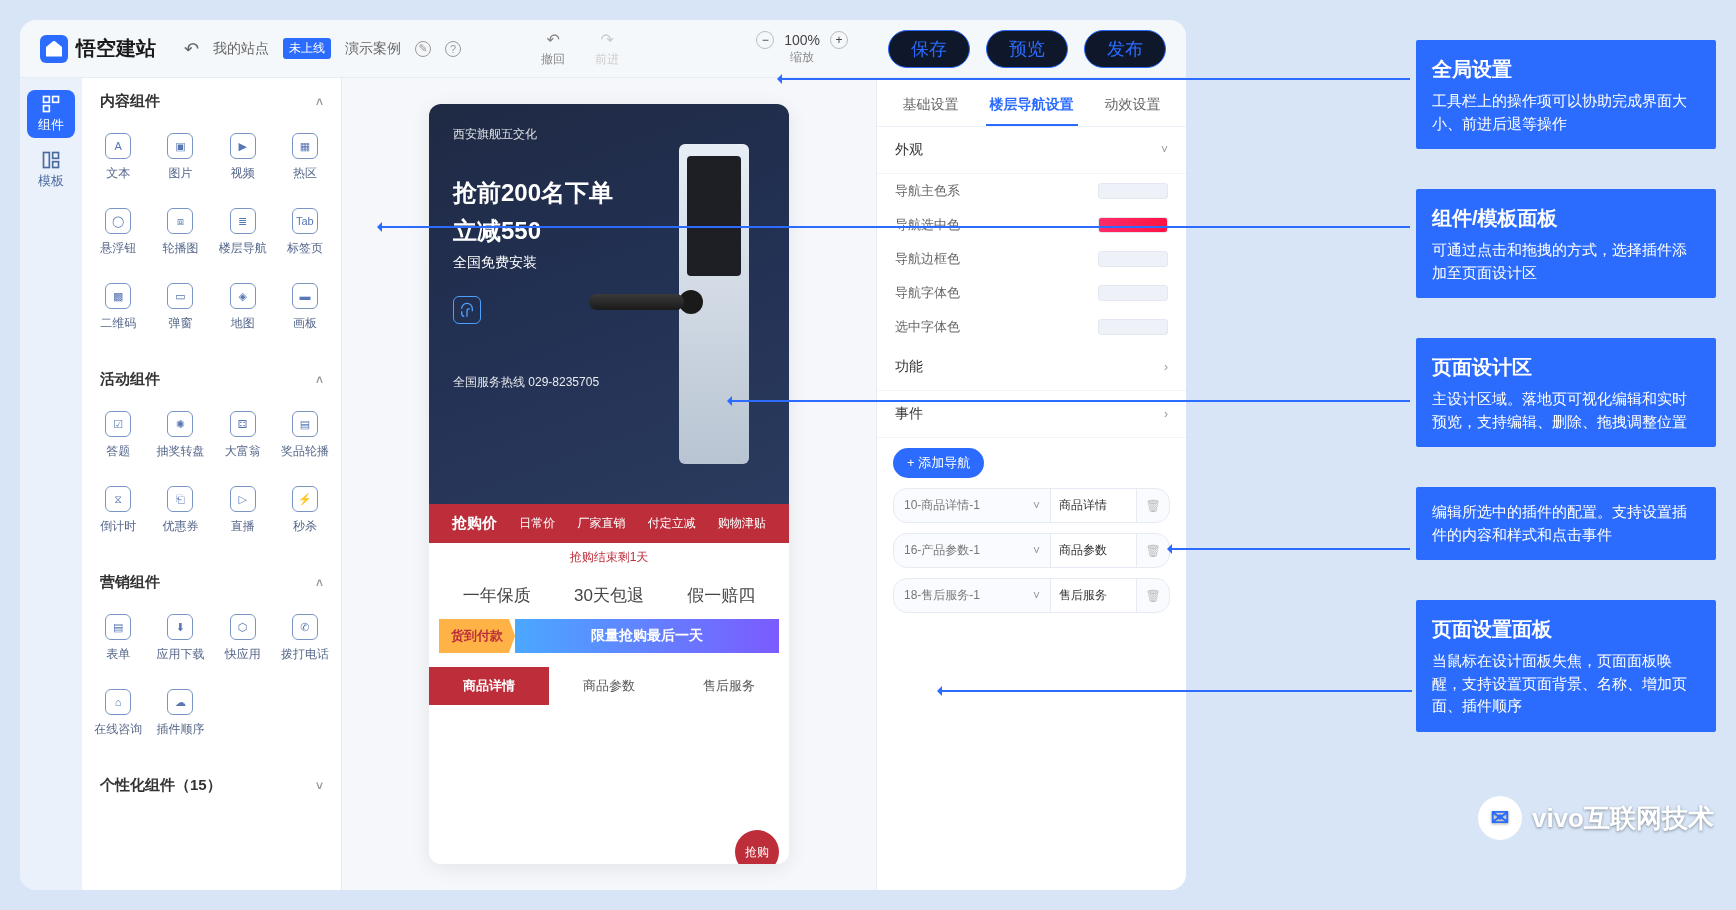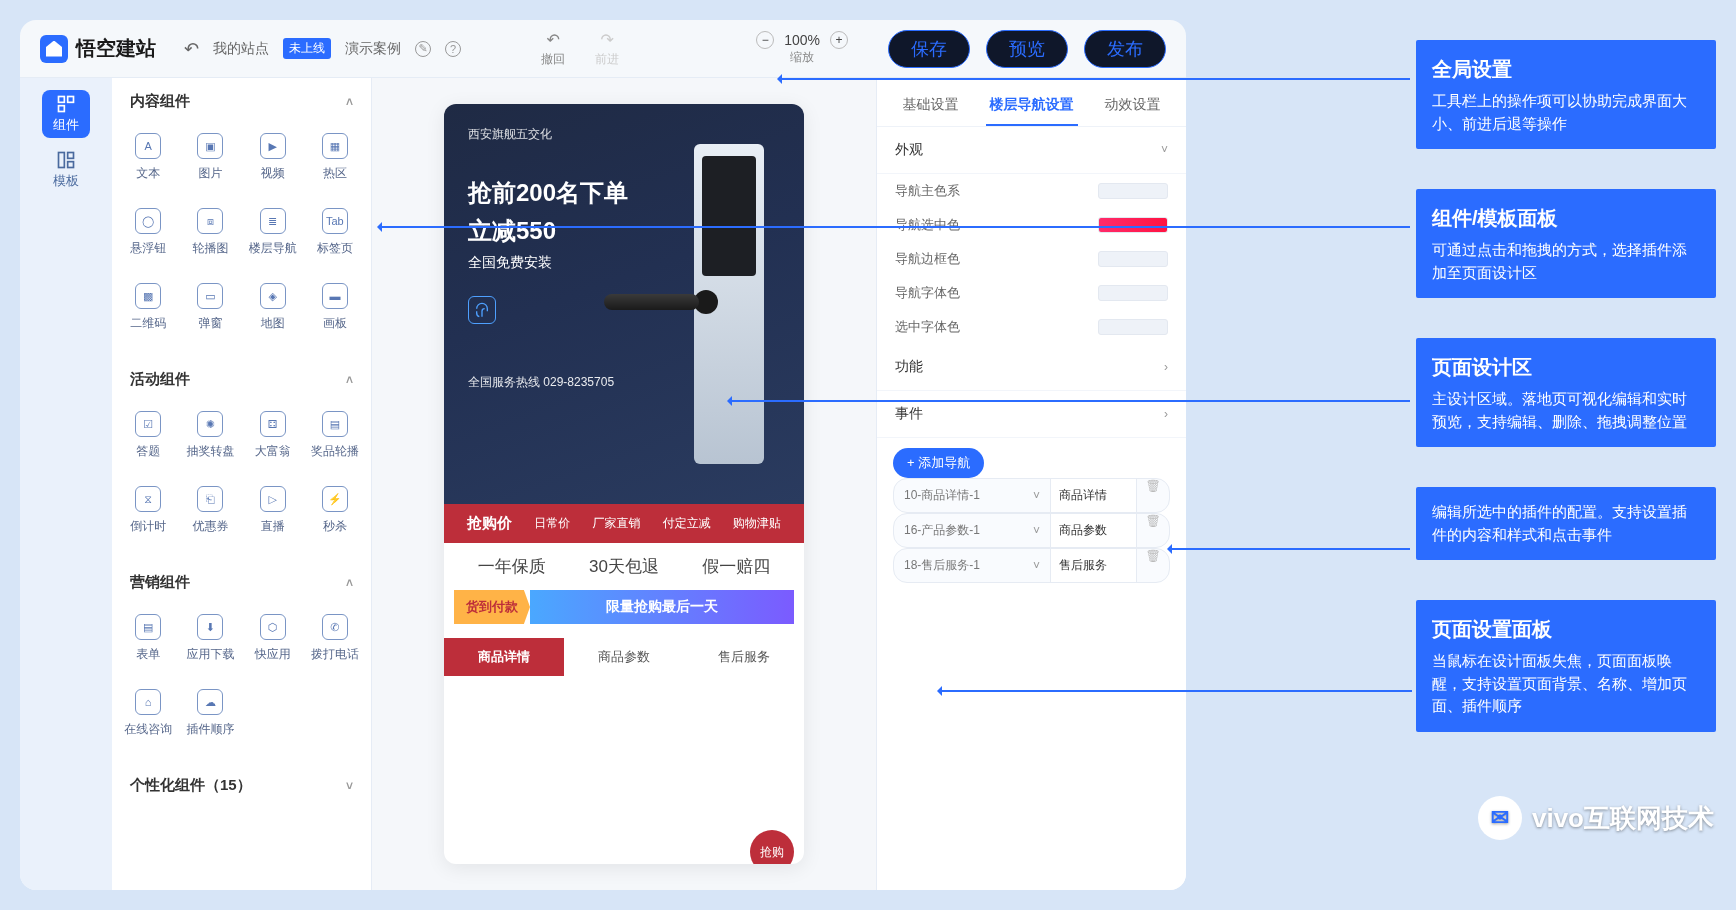--- a/index.html
+++ b/index.html
@@ -15,21 +15,21 @@
 .zoom-ctrl{margin-left:auto;margin-right:40px;display:flex;flex-direction:column;align-items:center;font-size:12px;color:#888}
 .zoom-row{display:flex;align-items:center;gap:10px;font-size:14px;color:#444}
 .zoom-btn{width:18px;height:18px;border:1px solid #bbb;border-radius:50%;display:flex;align-items:center;justify-content:center;font-size:12px;cursor:pointer}
 .undo-redo{display:flex;gap:30px;margin-left:80px}
 .ur-item{display:flex;flex-direction:column;align-items:center;font-size:12px;color:#888;gap:2px}
 .ur-item.disabled{color:#ccc}
 .ur-arrow{font-size:16px}
 .top-actions{display:flex;gap:16px}
 .top-btn{border:1.5px solid #2b6cff;color:#2b6cff;background:#0f172a;padding:6px 22px;border-radius:20px;font-size:18px;cursor:pointer}
 .main{flex:1;display:flex;overflow:hidden}
-.rail{width:92px;background:#eaf1fb;display:flex;flex-direction:column;align-items:center;padding-top:12px;gap:8px}
+.rail{width:62px;background:#eaf1fb;display:flex;flex-direction:column;align-items:center;padding-top:12px;gap:8px}
 .rail-item{width:48px;height:48px;display:flex;flex-direction:column;align-items:center;justify-content:center;gap:2px;font-size:13px;color:#4a6a9e;border-radius:8px;cursor:pointer}
 .rail-item.active{background:#2b6cff;color:#fff}
 .rail-ic{width:20px;height:20px}
 .comp-panel{width:260px;background:#fff;overflow-y:auto;border-right:1px solid #e6ecf5}
 .comp-section{padding:14px 18px 4px;font-size:15px;font-weight:600;color:#333;display:flex;align-items:center;justify-content:space-between}
 .comp-grid{display:grid;grid-template-columns:repeat(4,1fr);gap:6px;padding:8px 8px 14px}
 .comp-cell{display:flex;flex-direction:column;align-items:center;gap:6px;padding:10px 2px;cursor:pointer;border-radius:8px}
 .comp-ic{width:26px;height:26px;border:1.5px solid #7a95c5;border-radius:6px;display:flex;align-items:center;justify-content:center;color:#5877b3;font-size:11px}
 .comp-lbl{font-size:12px;color:#55668a}
 .canvas{flex:1;background:#f5f7fa;display:flex;justify-content:center;padding:26px;overflow:hidden}
@@ -61,21 +61,21 @@
 .right-panel{width:310px;background:#fff;border-left:1px solid #e6ecf5;overflow-y:auto}
 .rp-tabs{display:flex;justify-content:space-around;padding:12px 10px 0;font-size:14px;color:#666;border-bottom:1px solid #eef2f8}
 .rp-tab{padding:6px 4px 10px;cursor:pointer}
 .rp-tab.on{color:#2b6cff;border-bottom:2px solid #2b6cff;font-weight:600}
 .rp-section{padding:14px 18px;font-size:14px;color:#333;display:flex;align-items:center;justify-content:space-between;border-bottom:1px solid #f2f5fa}
 .rp-field{display:flex;align-items:center;justify-content:space-between;padding:8px 18px;font-size:13px;color:#666}
 .swatch{width:70px;height:16px;border-radius:3px;border:1px solid #e3e8f0;background:#eef2f8}
 .swatch.red{background:linear-gradient(90deg,#ff2b6a,#ff1342)}
 .rp-list{padding:10px 16px}
 .add-nav{background:#2b6cff;color:#fff;font-size:13px;border:none;padding:6px 14px;border-radius:16px;cursor:pointer}
-.nav-row{display:flex;border:1px solid #e6ebf3;border-radius:14px;overflow:hidden;font-size:12px;color:#777;background:#f9fbfe}
+.nav-row{display:flex;align-items:center;border:1px solid #e6ebf3;border-radius:14px;margin-top:10px;overflow:hidden;font-size:12px;color:#777;background:#f9fbfe}
 .nav-row .sel{flex:1;padding:8px 10px;border-right:1px solid #e6ebf3;display:flex;align-items:center;justify-content:space-between}
 .nav-row .txt{width:86px;padding:8px 8px;border-right:1px solid #e6ebf3;color:#333;background:#fff}
 .nav-row .del{width:32px;text-align:center;color:#bbb}
 .chev{color:#999;font-size:12px}
 
 .callouts{position:absolute;right:20px;top:40px;width:300px;display:flex;flex-direction:column;gap:40px}
 .callout{background:#2b6cff;color:#fff;padding:14px 16px;border-radius:2px;font-size:15px;line-height:1.5}
 .callout h3{font-size:20px;font-weight:800;margin-bottom:6px}
 .arrow-line{position:absolute;height:2px;background:#2b6cff}
 .arrow-line::before{content:"";position:absolute;left:-8px;top:-4px;border:5px solid transparent;border-right-color:#2b6cff}
@@ -293,20 +293,21 @@
               <div class="handle"></div>
             </div>
         </div>
         <div class="price-row">
           <span class="price-strong">抢购价</span>
           <span>日常价</span>
           <span>厂家直销</span>
           <span>付定立减</span>
           <span>购物津贴</span>
         </div>
+        <div class="countdown">抢购结束剩1天</div>
         <div class="promo-row">
           <span>一年保质</span>
           <span>30天包退</span>
           <span>假一赔四</span>
         </div>
         <div class="limited">
           <div class="limited-tag">货到付款</div>
           <div class="limited-bar">限量抢购最后一天</div>
         </div>
         <div class="tabs">

